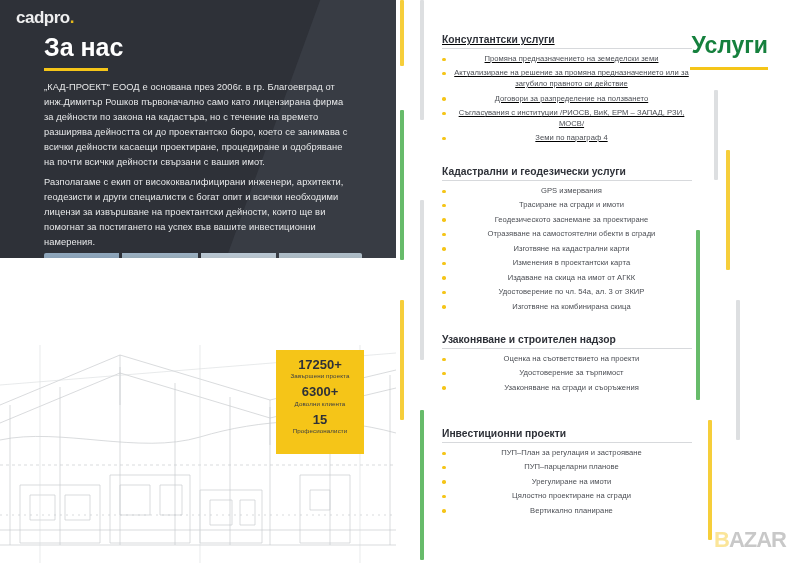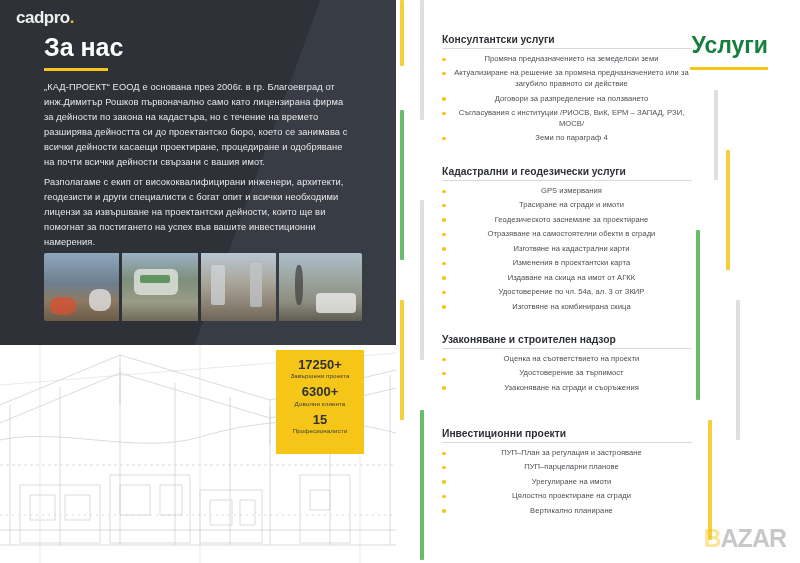--- a/index.html
+++ b/index.html
@@ -12,21 +12,21 @@
   .page {
     position: relative;
     width: 800px; height: 563px;
     background: #ffffff;
     overflow: hidden;
   }
   
   .left-panel {
     position: absolute;
     left: 0; top: 0;
-    width: 396px; height: 345px;
+    width: 396px; height: 258px;
     background: #2e3138;
     overflow: hidden;
   }
   .left-panel .diag {
     position: absolute;
     right: -70px; top: -40px;
     width: 210px; height: 470px;
     background: #383c44;
     transform: rotate(20deg);
   }
@@ -187,21 +187,21 @@
     width: 3.5px; height: 3.5px;
     background: #f5c518;
     border-radius: 50%;
   }
   .item.two-line { line-height: 1.4; }
 
   
   .bazar {
     position: absolute;
     right: 14px; bottom: 10px;
-    font-size: 25px;
+    font-size: 22px;
     font-weight: bold;
     color: #9c9c9c;
     opacity: 0.55;
     letter-spacing: -1px;
   }
   .bazar .bg-b { color: #f5c518; opacity: 0.8; }
 </style>
 </head>
 <body>
 
@@ -297,21 +297,21 @@
     <div class="bg-stripe" style="left:24px; top:410px;height:150px; background:#4caf50;"></div>
     <div class="bg-stripe" style="left:318px;top:90px; height:90px;  background:#d7d9dc;"></div>
     <div class="bg-stripe" style="left:330px;top:150px;height:120px; background:#f5c518;"></div>
     <div class="bg-stripe" style="left:300px;top:230px;height:170px; background:#4caf50;"></div>
     <div class="bg-stripe" style="left:340px;top:300px;height:140px; background:#d7d9dc;"></div>
     <div class="bg-stripe" style="left:312px;top:420px;height:120px; background:#f5c518;"></div>
 
     <div class="services-title">Услуги</div>
     <div class="services-rule"></div>
 
-    <div class="sec" style="top:34px;">
+    <div class="sec" style="top:34px;text-decoration:underline;">
       <div class="sec-title">Консултантски услуги</div>
       <div class="sec-rule"></div>
       <div class="item">Промяна предназначението на земеделски земи</div>
       <div class="item two-line">Актуализиране на решение за промяна предназначението или за загубило правното си действие</div>
       <div class="item">Договори за разпределение на ползването</div>
       <div class="item">Съгласувания с институции /РИОСВ, ВиК, ЕРМ – ЗАПАД, РЗИ, МОСВ/</div>
       <div class="item">Земи по параграф 4</div>
     </div>
 
     <div class="sec" style="top:166px;">

